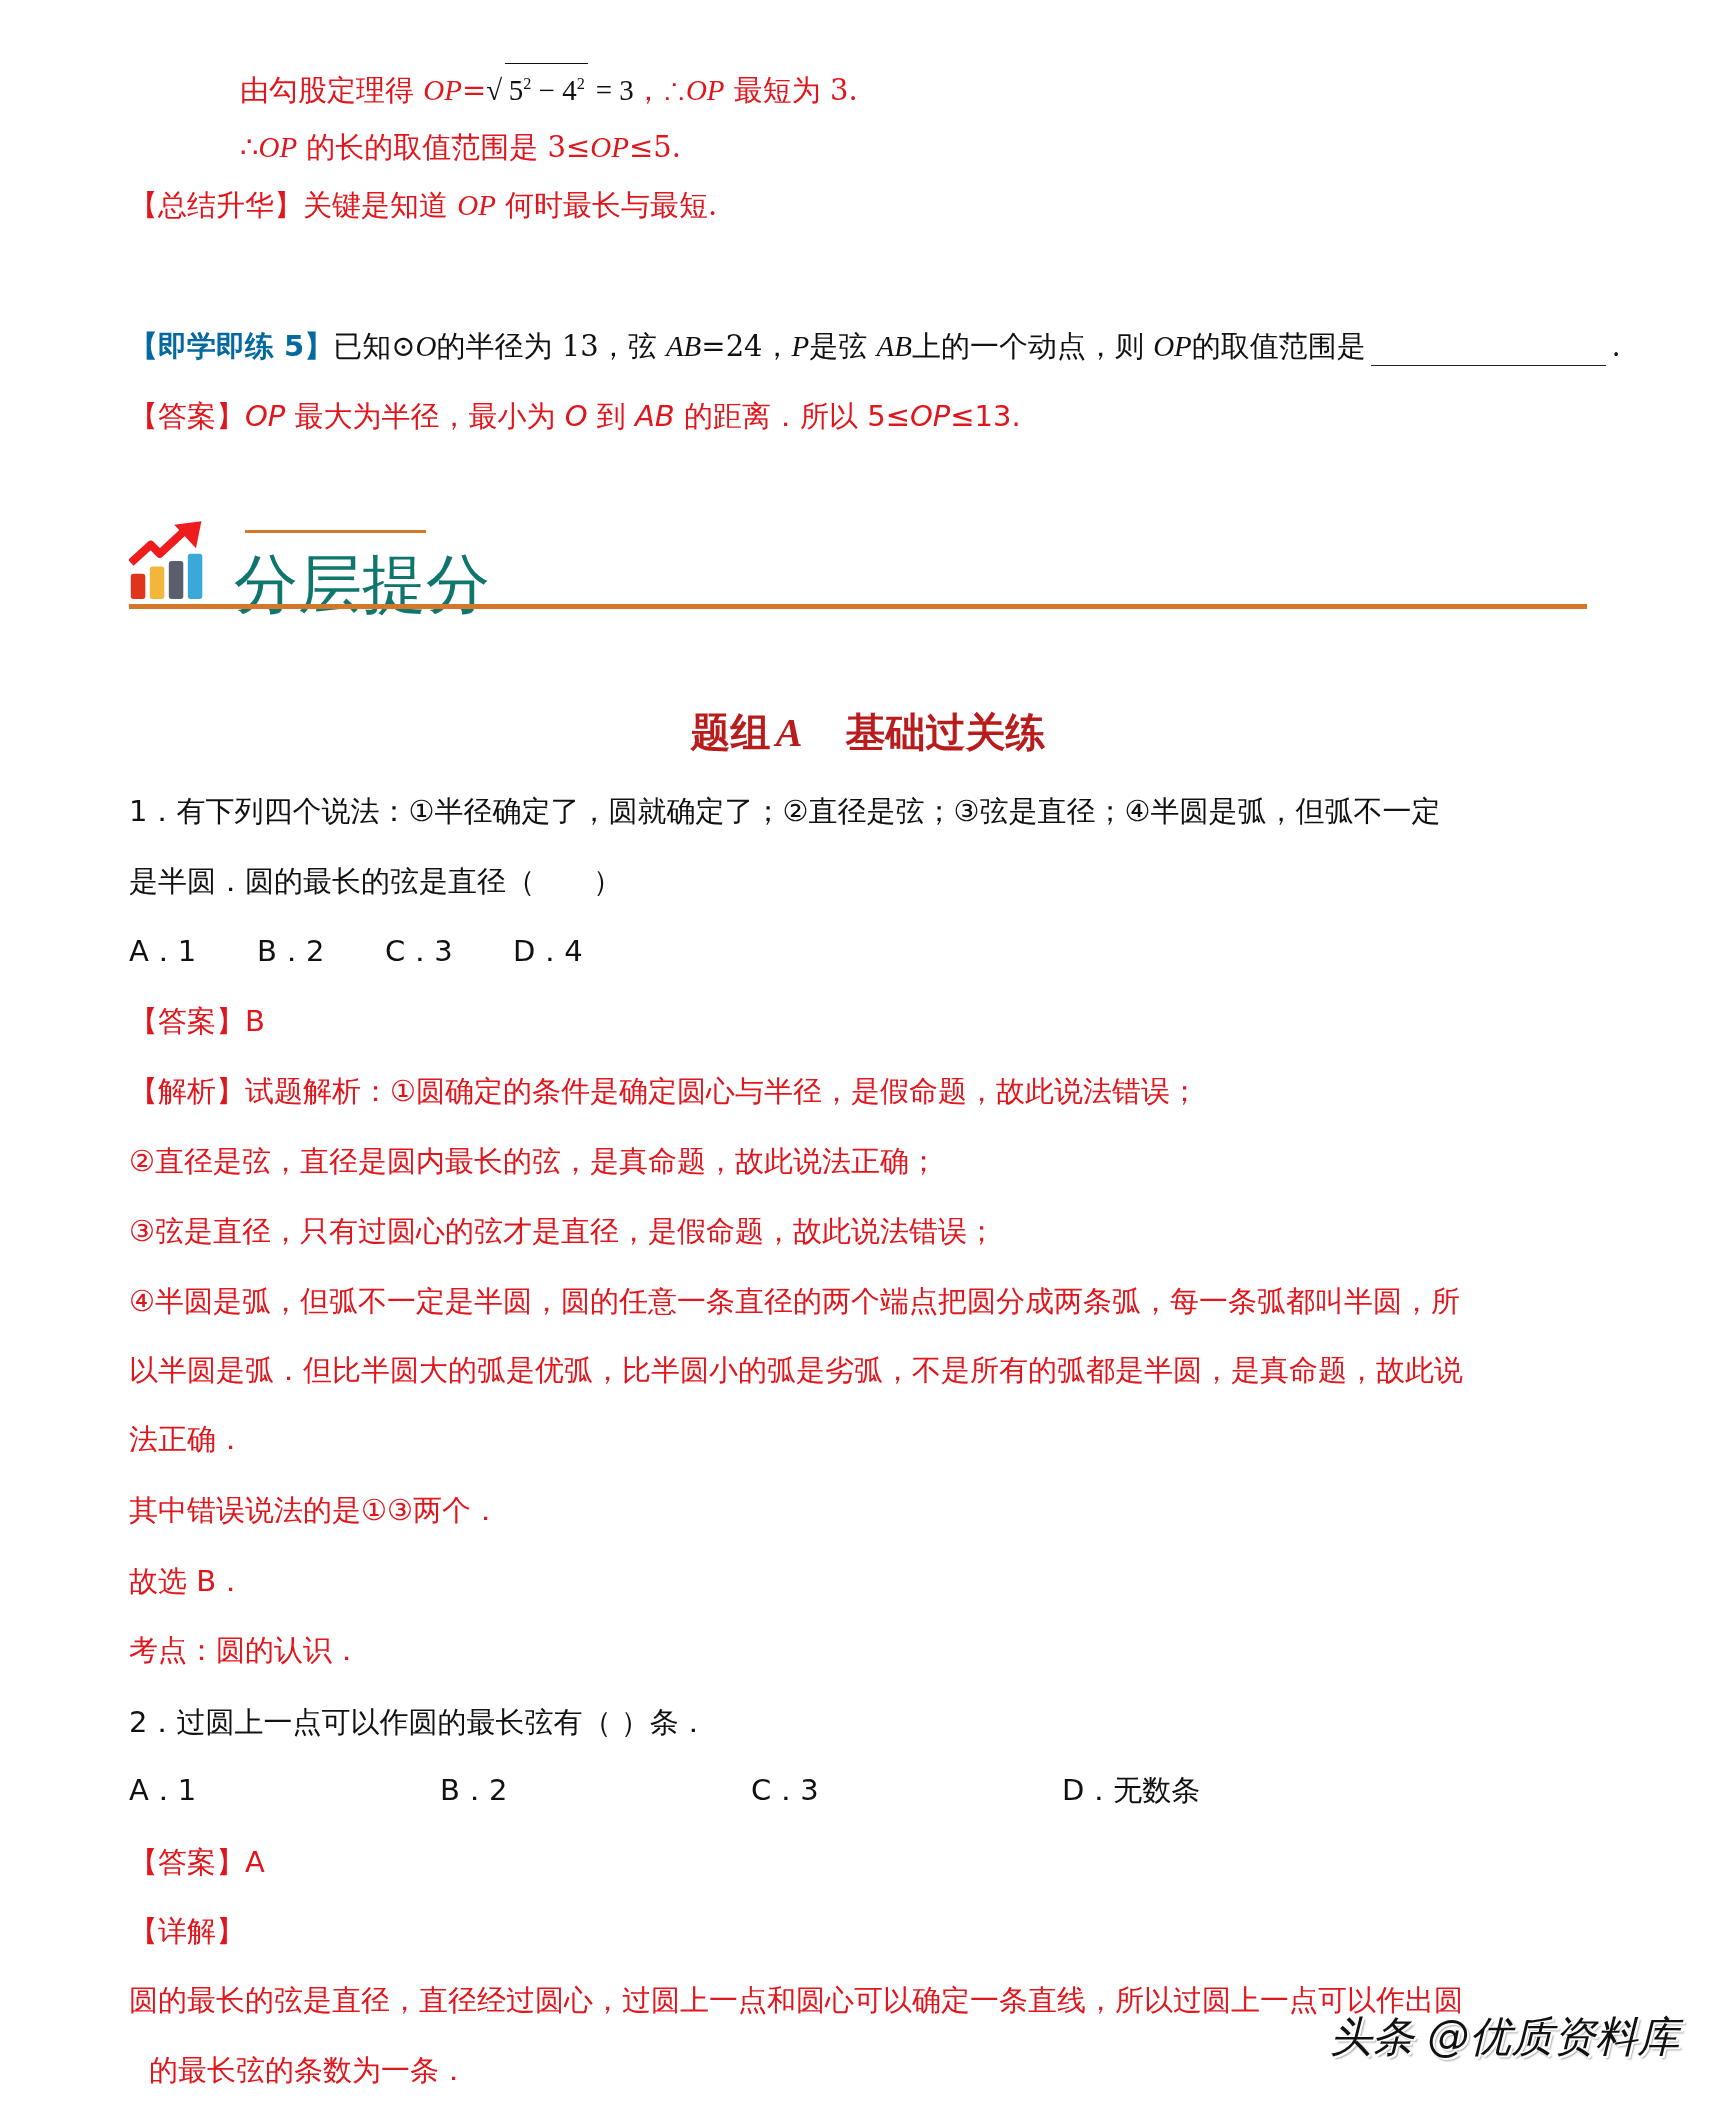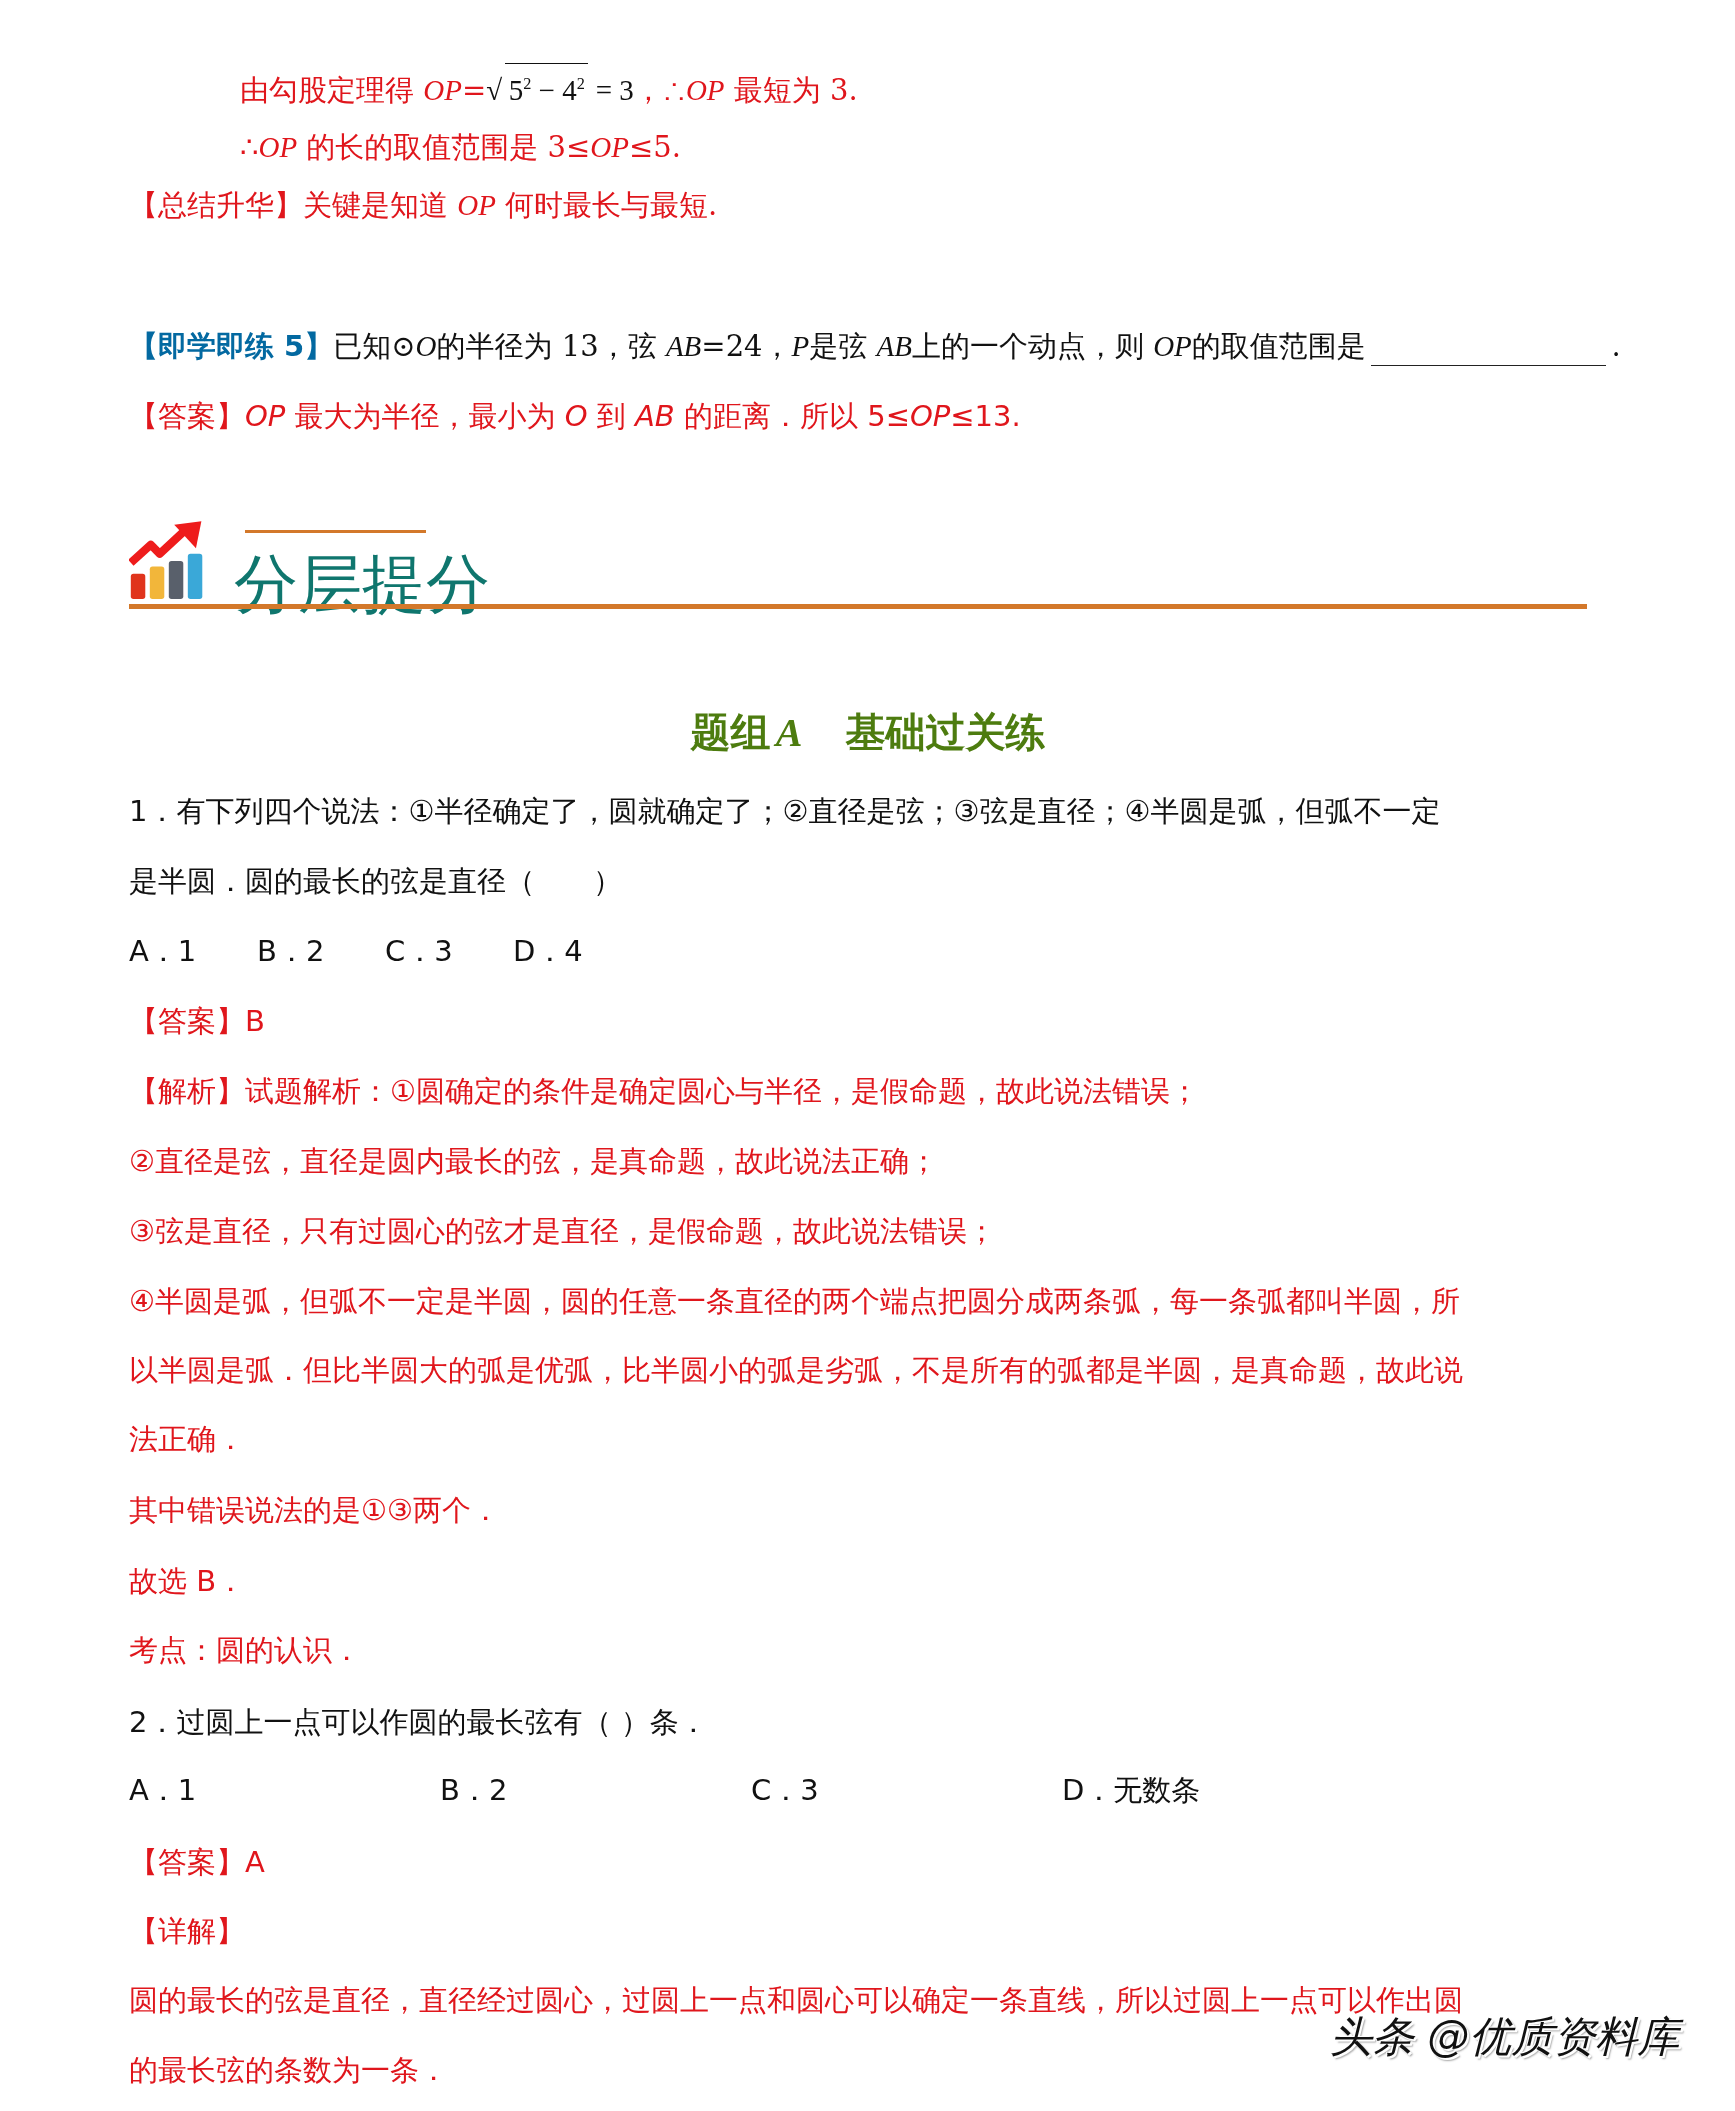--- a/index.html
+++ b/index.html
@@ -17,21 +17,21 @@
   .sqrt .rad { display: inline-block; border-top: 1.8px solid #111; padding: 0 3.6px; margin-left: 3px; }
   .sqrt sup { font-size: 16.3px; }
   .blank { display: inline-block; width: 235px; border-bottom: 1.8px solid #222; height: 27px; vertical-align: bottom; margin: 0 5.4px; }
   .header { position: absolute; left: 129px; top: 521px; width: 1458px; height: 90px; }
   .header .top-rule { position: absolute; left: 116px; top: 9px; width: 181px; height: 2.7px; background: #d3782a; }
   .header .title { position: absolute; left: 105px; top: 32px; font-size: 64px; line-height: 63px; color: #0f766e;
                    font-family: "DejaVu Sans", "Liberation Sans", sans-serif; }
   .header .bottom-rule { position: absolute; left: 0; top: 83px; width: 1458px; height: 4.5px; background: #d3782a; }
   .header .icon { position: absolute; left: 0; top: 0; width: 76px; height: 80px; }
   .group-title { position: absolute; top: 706px; left: 0; width: 1736px; text-align: center;
-                 font-size: 40px; line-height: 51px; font-weight: bold; color: #4d7c0f; }
+                 font-size: 40px; line-height: 51px; font-weight: bold; color: #b91c1c; }
   .group-title .a { font-style: italic; font-family: "Liberation Serif", serif; margin: 0 43px 0 5.4px; }
   .opt { display: inline-block; }
   .watermark { position: absolute; left: 1330px; top: 2010px; font-size: 42px; line-height: 54px; color: #111;
                font-family: "DejaVu Sans", "Liberation Sans", sans-serif;
                text-shadow: 1.8px 1.8px 0 #fff, -0.9px -0.9px 0 #fff, 2.7px 2.7px 1.8px rgba(0,0,0,0.35); font-style: italic; }
 </style>
 </head>
 <body>
 
 <div class="line red indent" style="top:63px;">
@@ -102,16 +102,16 @@
 <div class="line black sans" style="top:1770px;">
   <span class="opt" style="width:311px;">A．1</span><span class="opt" style="width:311px;">B．2</span><span class="opt" style="width:311px;">C．3</span><span class="opt">D．无数条</span>
 </div>
 <div class="line red sans" style="top:1842px;">
   <span>【答案】</span><span>A</span>
 </div>
 <div class="line red sans" style="top:1911px;">
   <span>【详解】</span>
 </div>
 <div class="line red sans" style="top:1980px;"><span>圆的最长的弦是直径，直径经过圆心，过圆上一点和圆心可以确定一条直线，所以过圆上一点可以作出圆</span></div>
-<div class="line red sans" style="top:2050px;"><span>的最长弦的条数为一条．</span></div>
+<div class="line red sans" style="top:2050px;margin-left:20px;"><span>的最长弦的条数为一条．</span></div>
 
 <div class="watermark">头条 @优质资料库</div>
 
 
 </body></html>

